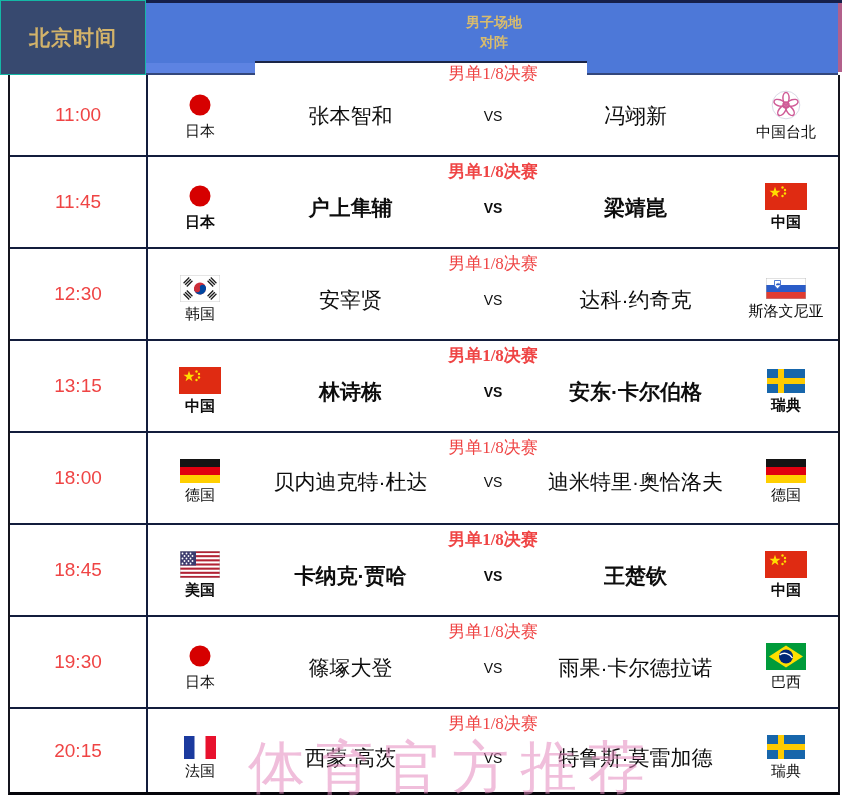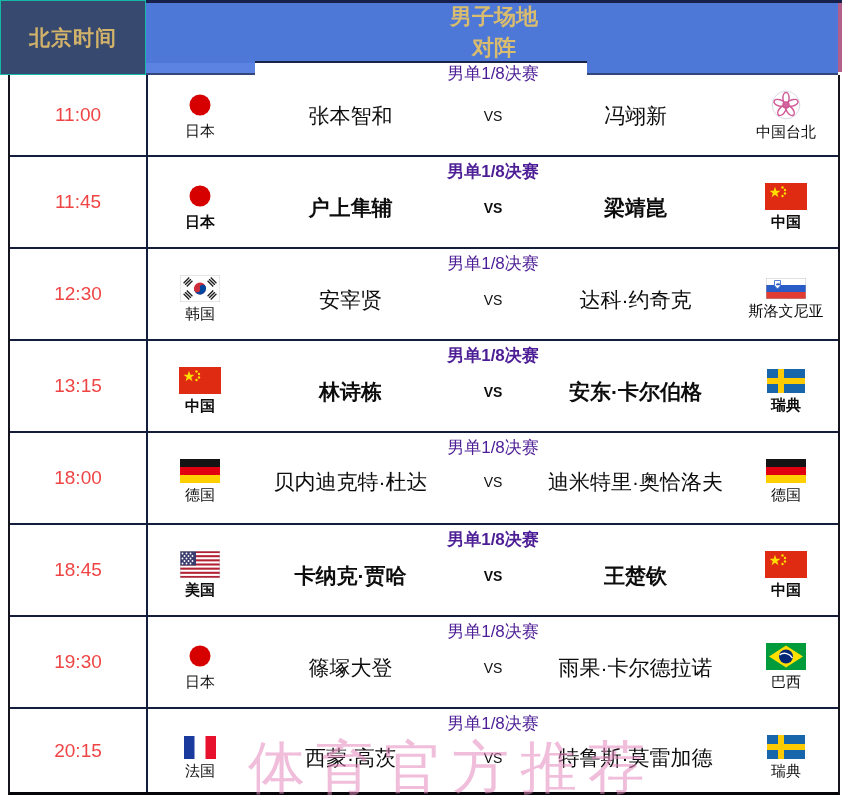--- a/index.html
+++ b/index.html
@@ -13,21 +13,21 @@
   .header-topline{position:absolute;left:0;top:0;width:842px;height:3px;background:#16204a;}
   .time-head{
     position:absolute;left:0;top:0;width:146px;height:75px;box-sizing:border-box;
     background:#37496f;border:1px solid #14b8a6;
     display:flex;align-items:center;justify-content:center;
     color:#d3b36a;font-weight:700;font-size:21px;letter-spacing:1px;
   }
   .venue-head{
     position:absolute;left:146px;top:3px;width:696px;height:60px;background:#4d78d8;
     display:flex;flex-direction:column;align-items:center;justify-content:center;
-    color:#d9bc6d;font-weight:700;font-size:22px;line-height:1.4;
+    color:#d9bc6d;font-weight:700;font-size:14px;line-height:1.4;
   }
   .venue-ext-left{position:absolute;left:146px;top:63px;width:109px;height:12px;background:#5d83e2;box-sizing:border-box;border-bottom:2px solid #33477c;}
   .venue-ext-right{position:absolute;left:587px;top:63px;width:251px;height:12px;background:#4d78d8;box-sizing:border-box;border-bottom:2px solid #33477c;}
   .header-notch{position:absolute;left:255px;top:61px;width:332px;height:14px;background:#ffffff;border-top:2px solid #1b2547;box-sizing:border-box;}
   .pink-sliver{position:absolute;left:838px;top:3px;width:4px;height:69px;background:#b2608b;}
   
   .schedule{
     position:relative;margin-left:8px;width:832px;box-sizing:border-box;
     border-left:2px solid #15151f;border-right:2px solid #15151f;border-bottom:3px solid #05050a;
     background:#fff;
@@ -35,21 +35,21 @@
   .row{display:flex;height:92px;box-sizing:border-box;background:#fff;}
   .row + .row{border-top:2px solid #131d3c;}
   .row.first{height:80px;}
   .row.last{height:85px;}
   .time-cell{
     width:136px;flex-shrink:0;border-right:2px solid #131d3c;
     display:flex;align-items:center;justify-content:center;
     font-size:19px;color:#ef4444;text-align:center;
   }
   .match-cell{flex:1;display:flex;flex-direction:column;min-width:0;}
-  .round-label{text-align:center;font-size:17px;padding-top:3px;color:#4c1d95;}
+  .round-label{text-align:center;font-size:17px;padding-top:3px;color:#ef4444;font-family:Liberation Serif, serif;}
   .row.first .round-label{position:relative;top:-13px;z-index:6;padding-top:0;}
   .match-line{
     flex:1;display:grid;grid-template-columns:104px 1fr 88px 1fr 104px;
     align-items:center;padding-bottom:18px;
   }
   .row.first .match-line{margin-top:-8px;}
   .flag-box{display:flex;flex-direction:column;align-items:center;justify-content:center;gap:3px;}
   .flag{display:flex;align-items:center;justify-content:center;line-height:0;}
   .country{font-size:15px;color:#0d0d0d;}
   .player{text-align:center;font-size:21px;color:#0d0d0d;white-space:nowrap;}

